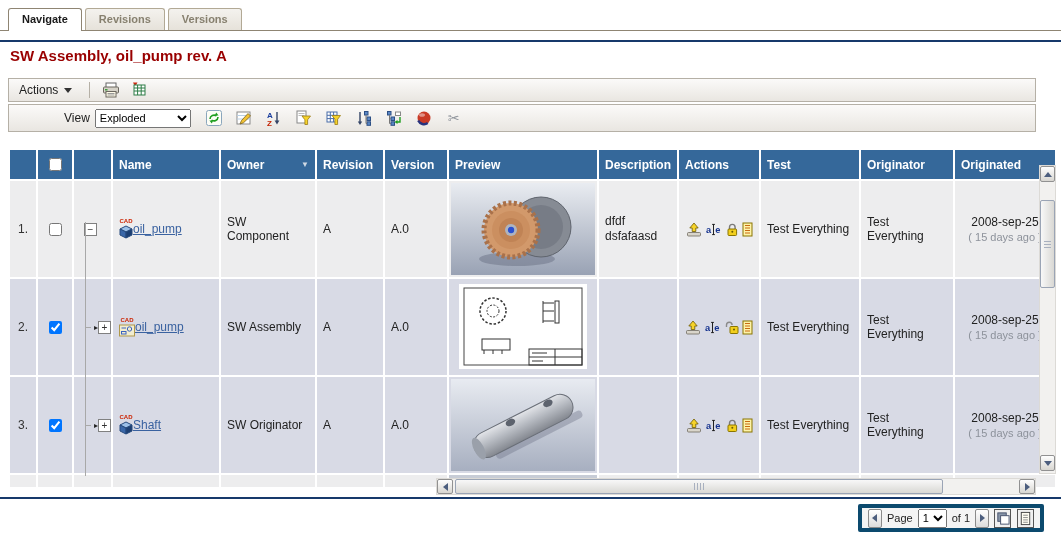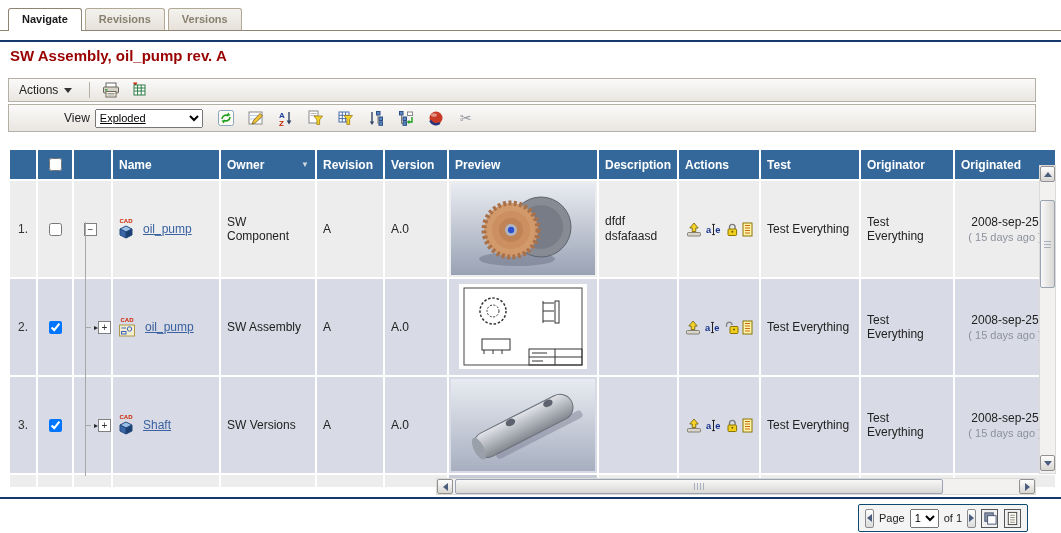--- a/index.html
+++ b/index.html
@@ -22,36 +22,36 @@
   
   .bar { position:absolute; left:8px; width:1028px; background:linear-gradient(#fbfaf9,#e9e6e1);
          border:1px solid #b5b0a6; display:flex; align-items:center; }
   .actions-bar { top:78px; height:24px; }
   .view-bar { top:104px; height:28px;padding-left:46px; }
   .actions-menu { display:flex; align-items:center; gap:6px; padding:0 10px; font-size:12px; color:#222; cursor:pointer; }
   .caret { width:0; height:0; border-left:4px solid transparent; border-right:4px solid transparent; border-top:5px solid #333; }
   .vsep { width:1px; height:16px; background:#b5b0a6; margin:0 7px; }
   .tool-icon { width:22px; height:20px; display:flex; align-items:center; justify-content:center; margin:0 3px; cursor:pointer; }
   .view-label { font-size:12px; color:#222; margin:0 5px 0 9px; }
-  .view-select { width:108px; height:19px; font-size:11px; font-family:"Liberation Sans",sans-serif;text-decoration:underline; }
+  .view-select { width:96px; height:19px; font-size:11px; font-family:"Liberation Sans",sans-serif; }
   .view-bar .tool-icon { margin:0 4px; }
   .view-bar .tool-icon:first-of-type { margin-left:12px; }
 
   
   table.grid { position:absolute; top:148px; left:8px; border-collapse:separate; border-spacing:2px; table-layout:fixed; font-size:12px; color:#222; }
   th { background:#35689a; color:#fff; font-weight:bold; text-align:left; padding:5px 6px; height:27px; font-size:12px; white-space:nowrap; overflow:hidden; }
   th.center, td.center { text-align:center; }
   td { vertical-align:middle; padding:2px 6px; height:94px; }
   tr.light td { background:#ededee; }
   tr.sel td { background:#d8dae5; }
   tr.sliver td { height:12px; padding:0; background:#ededee; }
   tr.sliver td.pvslice { background:#c7ccd6; }
   .sortmark { float:right; font-size:8px; color:#cfd9e4; margin-top:2px; }
   td.num { padding-left:8px; color:#333; }
-  .namecell { display:flex; align-items:center; gap:10px; }
+  .namecell { display:flex; align-items:center; gap:0; }
   .cadicon { display:flex; flex-direction:column; align-items:center; line-height:5px; }
   .cadlbl { font-size:6px; font-weight:bold; color:#cc2200; letter-spacing:0; margin-bottom:1px; }
   a.objlink { color:#3a62a0; font-size:12px; }
   .treecell { position:relative; padding:2px 0 2px 4px; }
   .stub { position:absolute; left:11px; top:50%; width:6px; height:1px; background:#a8a8a8; }
   .branch { display:flex; align-items:center; }
   .arrowglyph { font-size:8px; color:#222; margin:0 0 0 16px; }
   .expbox { display:inline-block; width:13px; height:13px; border:1px solid #808080; background:#fff;
             font-size:10px; line-height:11px; text-align:center; color:#333; cursor:pointer; }
   tr.light .expbox { margin-left:6px; }
@@ -77,21 +77,21 @@
              border:1px solid #9aa4b5; border-radius:2px; display:flex; flex-direction:column; align-items:center; justify-content:center; gap:2px; cursor:pointer; }
   .hgrip { width:7px; height:1px; background:#a8b0bf; }
   .hscroll { position:absolute; left:436px; top:478px; width:600px; height:17px; background:#f2f1ef; border:1px solid #dcdad6; display:flex; }
   .hscroll .sb-btn { width:16px; height:15px; }
   .h-track { position:relative; flex:1; }
   .h-thumb { position:absolute; left:2px; top:0; width:488px; height:15px; background:linear-gradient(#f8f8f8,#d9d8d4);
              border:1px solid #9aa4b5; border-radius:2px; display:flex; align-items:center; justify-content:center; gap:2px; cursor:pointer; }
   .vgrip { width:1px; height:7px; background:#a8b0bf; }
 
   
-  .pagination { position:absolute; left:858px; top:504px; width:170px; height:28px; border:1px solid #0c4a6e;
+  .pagination { position:absolute; left:858px; top:504px; width:186px; height:28px; border:4px solid #0c4a6e;
                 background:#f4f4f4; border-radius:2px; display:flex; align-items:center; gap:5px; padding:0 6px; }
   .pg-btn { width:19px; height:19px; background:linear-gradient(#ffffff,#dcdcdc); border:1px solid #8b8b8b;
             border-radius:2px; display:flex; align-items:center; justify-content:center; cursor:pointer; }
   .pg-label { font-size:11px; color:#222; white-space:nowrap; }
   .pg-select { width:35px; height:19px; font-size:11px; font-family:"Liberation Sans",sans-serif; }
   .pg-win { width:19px; height:19px; background:#f0f0f0; border:1px solid #555; display:flex; align-items:center; justify-content:center; cursor:pointer; }
   .pg-win + .pg-win { margin-left:1px; }
 </style>
 </head>
 <body>
@@ -449,21 +449,21 @@
           <span class="cadlbl">CAD</span>
           <svg width="14" height="14" viewBox="0 0 14 14">
             <polygon points="7,1 13,4 7,7 1,4" fill="#9cc0e8" stroke="#274b7e"></polygon>
             <polygon points="1,4 7,7 7,13 1,10" fill="#3a67a8" stroke="#274b7e"></polygon>
             <polygon points="13,4 7,7 7,13 13,10" fill="#1c3f73" stroke="#274b7e"></polygon>
           </svg>
         </span>
         <a href="#" class="objlink">Shaft</a>
       </div>
     </td>
-    <td><span>SW Versions</span></td>
+    <td><span>SW Originator</span></td>
     <td><span>A</span></td>
     <td><span>A.0</span></td>
     <td style="padding:2px;">
       <svg class="pvwrap" viewBox="0 0 144 92" title="Shaft 3D preview">
         <defs>
           <linearGradient id="pbg3" x1="0" y1="0" x2="0" y2="1">
             <stop offset="0" stop-color="#e8ebf1"></stop>
                 <stop offset="1" stop-color="#a7afc0"></stop>
           </linearGradient>
           <linearGradient id="cyl" x1="0" y1="0" x2="0" y2="1">

